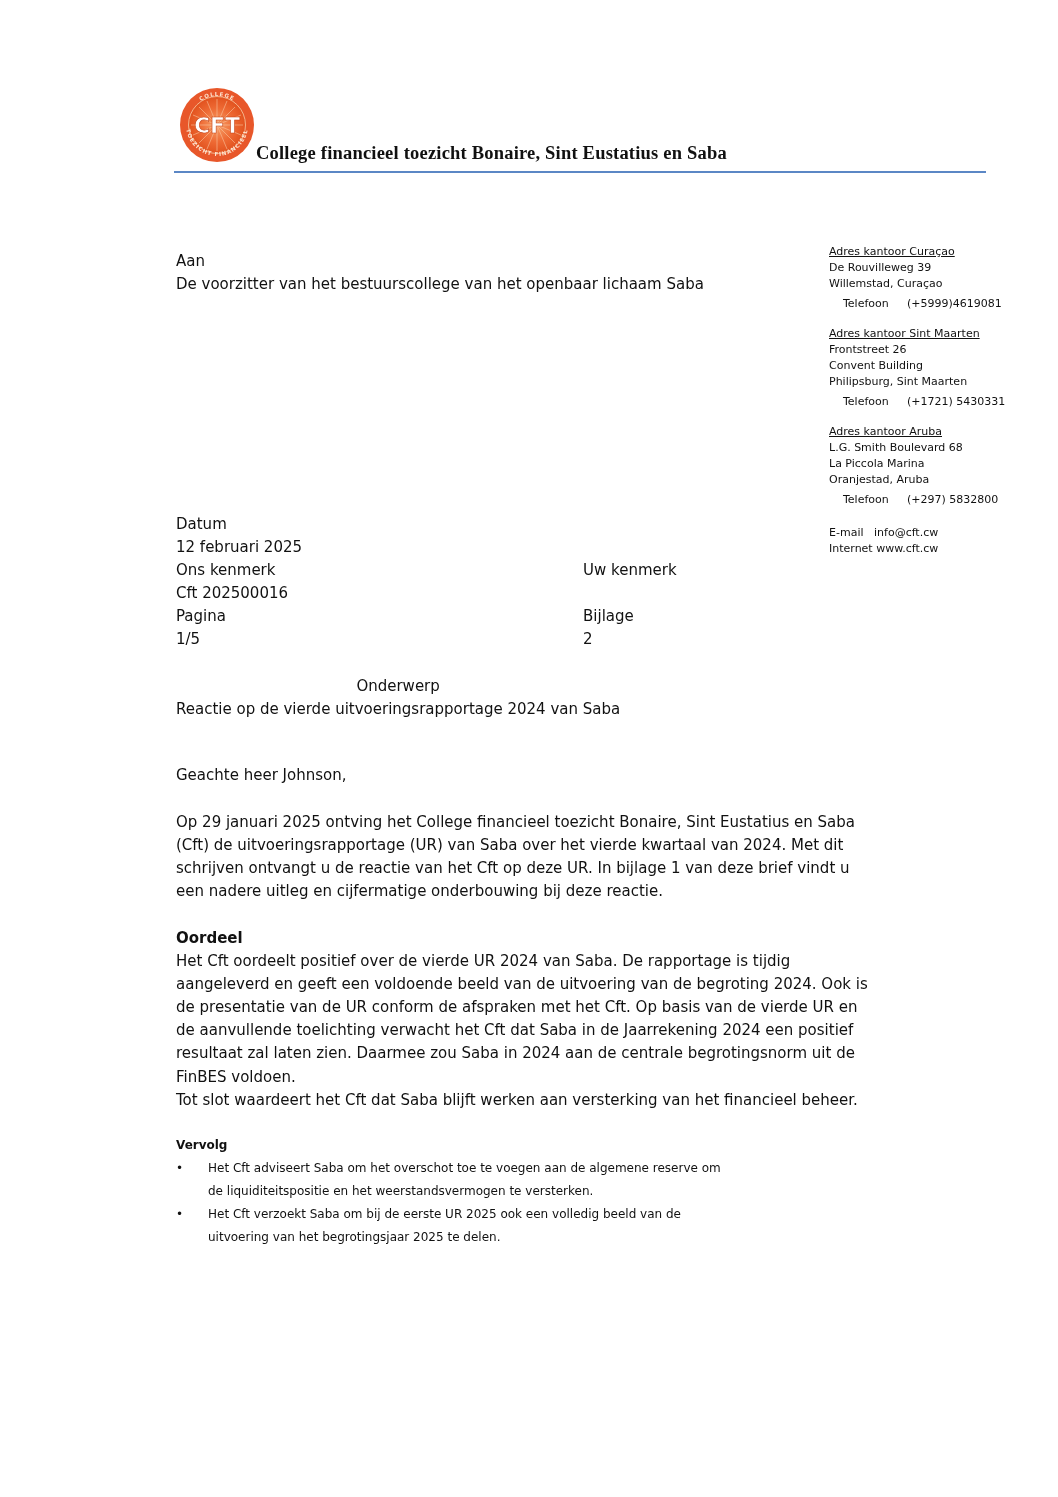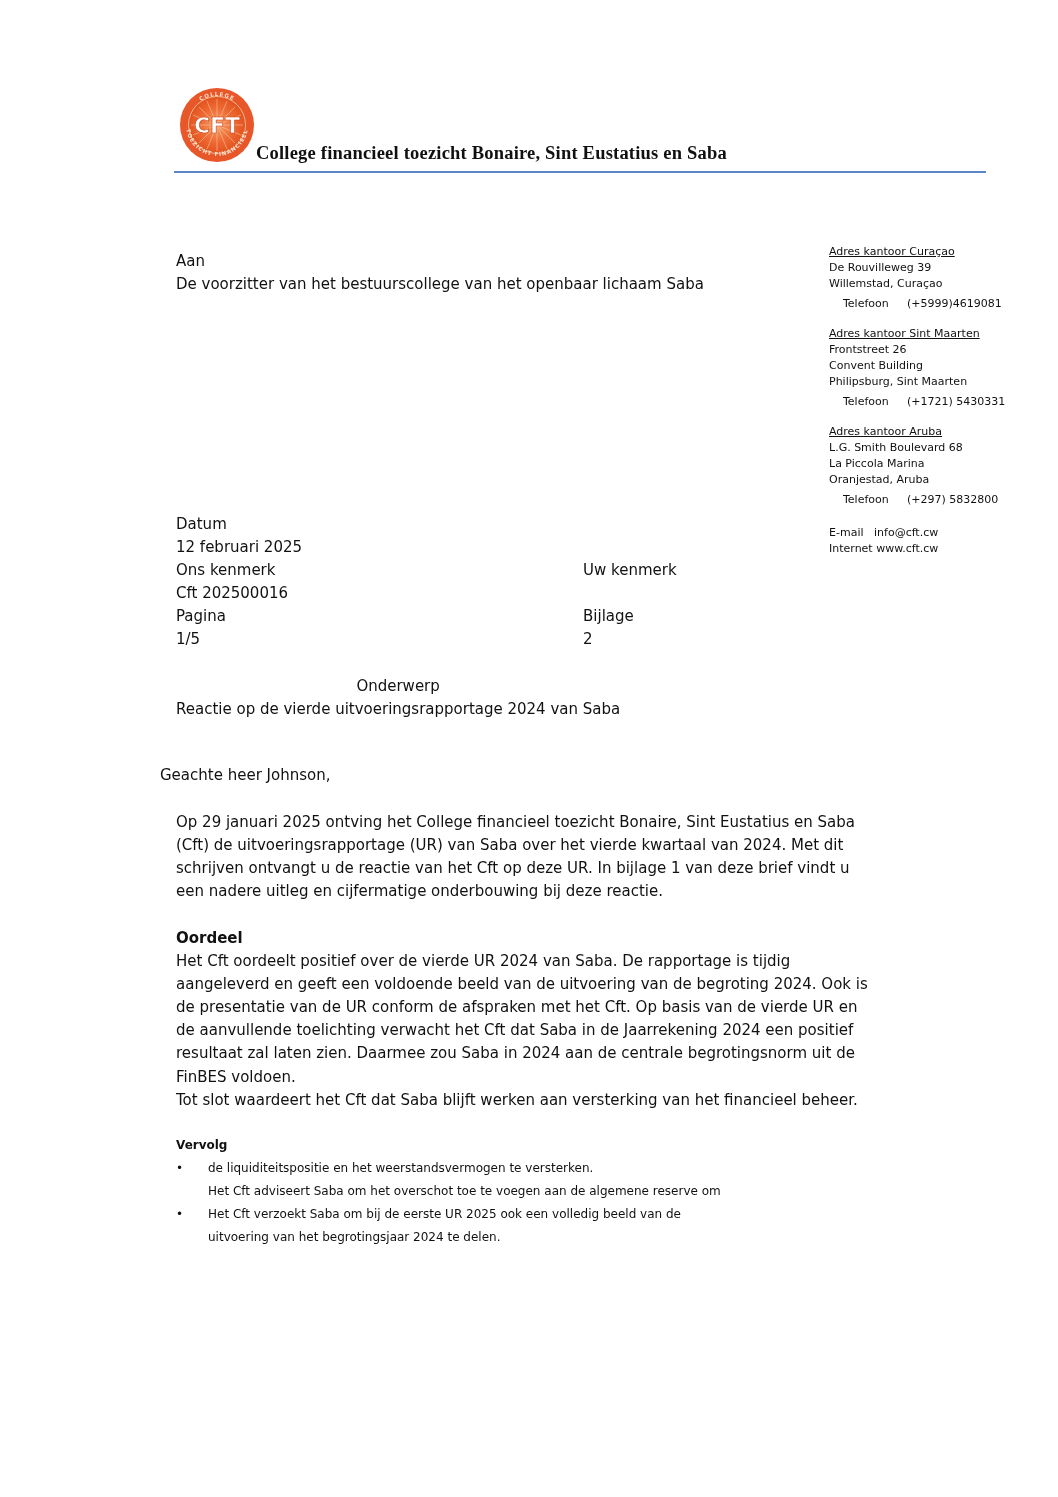--- a/index.html
+++ b/index.html
@@ -8,21 +8,21 @@
     .abs { position: absolute; }
     .logo { left: 178px; top: 87px; width: 78px; height: 76px; }
     .org-title { left: 256px; top: 143px; font-size: 18.5px; font-weight: bold; letter-spacing: 0.2px; white-space: nowrap; color: #111; font-family: Liberation Serif, serif; }
     .header-rule { left: 174px; top: 171px; width: 812px; height: 2px; background: #5b87c5; }
     .body-text { font-size: 15px; line-height: 23px; white-space: nowrap; }
     .addressee { left: 176px; top: 250px; }
     .meta { left: 176px; top: 513px; width: 560px; }
     .meta .row { display: flex; height: 23px; line-height: 23px; }
     .meta .c1 { width: 407px; }
     .subject { left: 176px; top: 675px; text-align: center; }
-    .salutation { left: 160px; top: 764px; }
+    .salutation { left: 176px; top: 764px; }
     .para { left: 176px; top: 811px; width: 740px; font-size: 15px; line-height: 23.1px; }
     .para .ln { white-space: nowrap; display: block; }
     .oordeel { left: 176px; top: 927px; width: 740px; font-size: 15px; line-height: 23.1px; }
     .oordeel .ln, .vervolg .ln { white-space: nowrap; display: block; }
     .heading { font-weight: bold; }
     .vervolg { left: 176px; top: 1134px; width: 740px; font-size: 12px; line-height: 23.1px; }
     .bullet-item { position: relative; padding-left: 32px; }
     .bullet { position: absolute; left: 0; top: 0; }
     .sidebar { left: 829px; top: 244px; font-size: 11px; line-height: 16px; color: #111; white-space: nowrap; }
     .sidebar .u { text-decoration: underline; }
@@ -150,21 +150,21 @@
   <span class="ln">de aanvullende toelichting verwacht het Cft dat Saba in de Jaarrekening 2024 een positief</span>
   <span class="ln">resultaat zal laten zien. Daarmee zou Saba in 2024 aan de centrale begrotingsnorm uit de</span>
   <span class="ln">FinBES voldoen.</span>
   <span class="ln">Tot slot waardeert het Cft dat Saba blijft werken aan versterking van het financieel beheer.</span>
 </div>
 
 <div class="abs vervolg">
   <span class="ln heading">Vervolg</span>
   <div class="bullet-item">
     <span class="bullet">•</span>
+    <span class="ln">Het Cft adviseert Saba om het overschot toe te voegen aan de algemene reserve om</span>
     <span class="ln">de liquiditeitspositie en het weerstandsvermogen te versterken.</span>
-    <span class="ln">Het Cft adviseert Saba om het overschot toe te voegen aan de algemene reserve om</span>
   </div>
   <div class="bullet-item">
     <span class="bullet">•</span>
     <span class="ln">Het Cft verzoekt Saba om bij de eerste UR 2025 ook een volledig beeld van de</span>
-    <span class="ln">uitvoering van het begrotingsjaar 2024 te delen.</span>
+    <span class="ln">uitvoering van het begrotingsjaar 2025 te delen.</span>
   </div>
 </div>
 
 </body></html>

